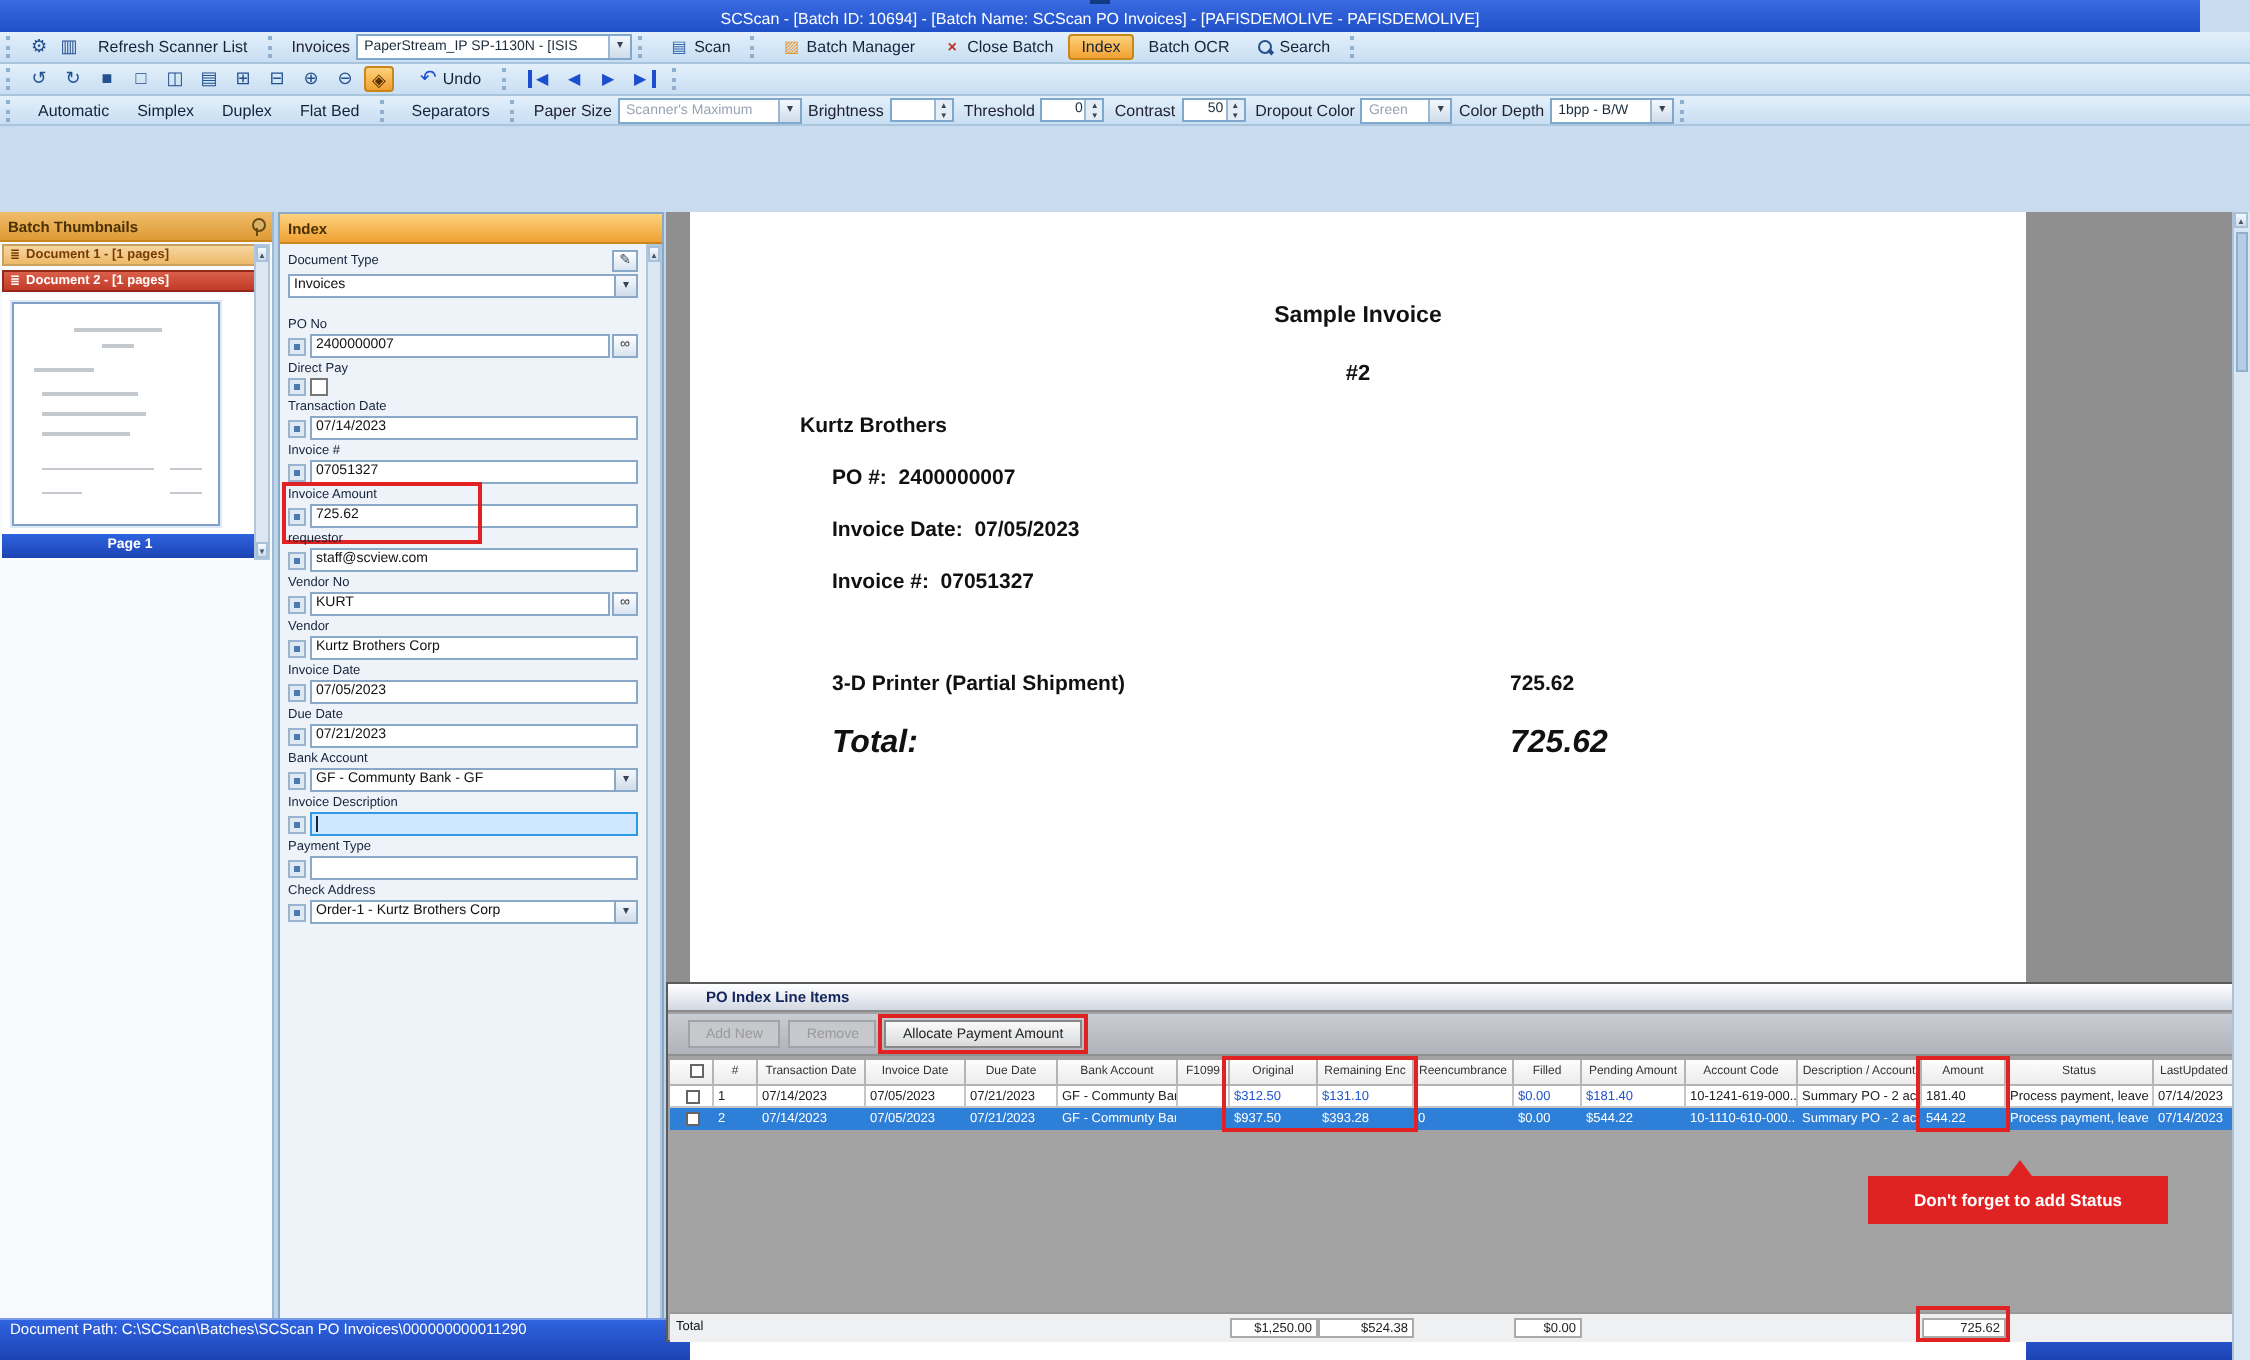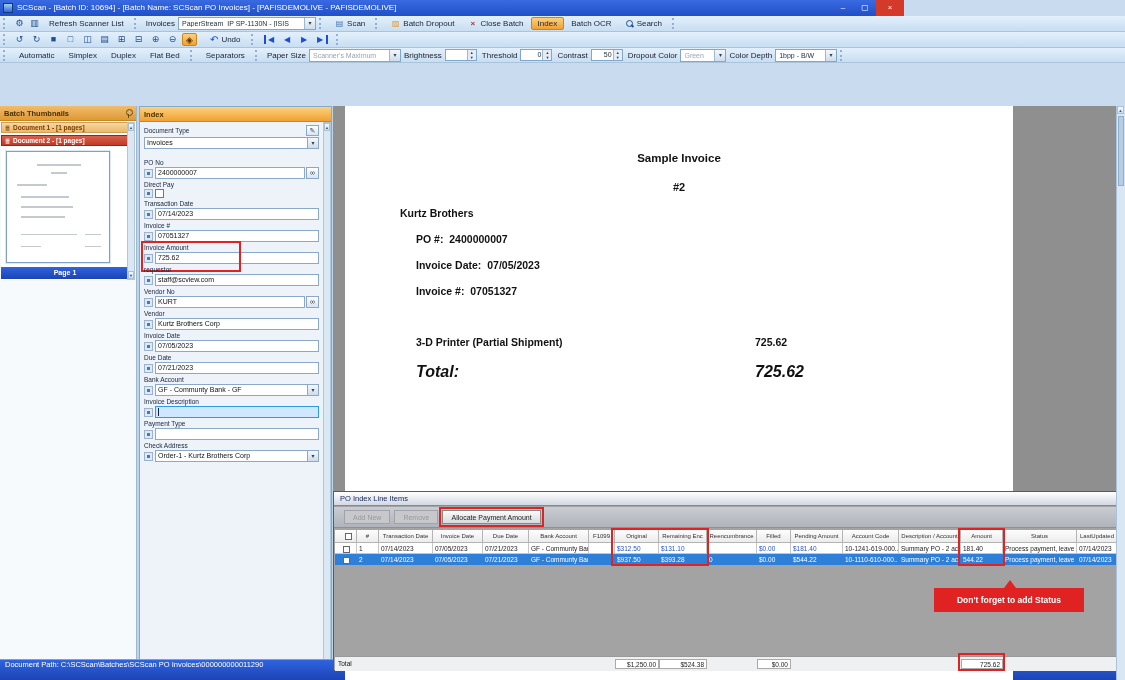--- a/index.html
+++ b/index.html
@@ -1,19 +1,19 @@
 <!DOCTYPE html>
 <html><head>
 <meta charset="utf-8">
 <style>
   html,body{margin:0;padding:0;background:#444;}
   *{box-sizing:border-box;}
   .window{position:relative;width:1125px;height:680px;background:#c9dcEF;font-family:"Liberation Sans","DejaVu Sans",sans-serif;overflow:hidden;-webkit-font-smoothing:antialiased;}
   
-  .titlebar{position:absolute;left:0;top:0;width:904px;height:16px;background:linear-gradient(#3a6ae2,#2050c8);color:#fff;font-size:8px;line-height:16px;display:flex;align-items:center;}
+  .titlebar{position:absolute;left:0;top:0;width:1100px;height:16px;background:linear-gradient(#3a6ae2,#2050c8);color:#fff;font-size:8px;line-height:16px;display:flex;align-items:center;flex-direction:column;}
   .app-icon{width:10px;height:10px;margin:0 4px 0 3px;background:linear-gradient(#9fd0ff,#2a6ad0);border:1px solid #123a80;}
   .win-btns{margin-left:auto;display:flex;height:16px;}
   .wbtn{width:22px;text-align:center;font-size:8px;line-height:15px;color:#fff;}
   .wbtn.close{background:#d33a2a;width:28px;}
   
   .tb{position:absolute;left:0;width:1125px;background:linear-gradient(#e3f0fb,#c8def2);border-bottom:1px solid #a9c5de;display:flex;align-items:center;font-size:8px;color:#1b2b3b;}
   .tb1{top:16px;height:16px;}
   .tb2{top:32px;height:16px;}
   .tb3{top:48px;height:15px;}
   .grip{width:5px;height:11px;border-left:2px dotted #8fb0cf;margin:0 4px 0 3px;}
@@ -107,21 +107,21 @@
   .doc-vscroll{position:absolute;right:0;top:0;width:9px;height:585px;background:#d9e6f3;border-left:1px solid #aac2da;z-index:3;}
   .doc-vscroll .s-up,.doc-vscroll .s-down{width:7px;}
   .vthumb{position:absolute;left:1px;top:10px;width:6px;height:70px;background:#b6cde3;border:1px solid #8fb0cc;}
   .doc-hscroll{position:absolute;left:0;top:585px;width:783px;height:10px;background:#d9e6f3;border-top:1px solid #aac2da;z-index:3;}
   .s-left,.s-right{top:0;width:8px;height:8px;font-size:4px;line-height:8px;}
   .s-left{left:0;} .s-right{right:0;}
   .s-left::before{content:"◀";} .s-right::before{content:"▶";}
   .hthumb{position:absolute;left:10px;top:1px;width:120px;height:6px;background:#b6cde3;border:1px solid #8fb0cc;}
   
   .po-panel{position:absolute;left:0;top:385px;width:784px;height:180px;background:#a3a3a3;border:1px solid #5a5a5a;z-index:2;}
-  .po-titlebar{height:14px;background:linear-gradient(#ffffff,#d2d8e2);border-bottom:1px solid #8a8a8a;font-size:7.5px;font-weight:normal;color:#14245c;line-height:13px;padding-left:6px;}
+  .po-titlebar{height:14px;background:linear-gradient(#ffffff,#d2d8e2);border-bottom:1px solid #8a8a8a;font-size:7.5px;font-weight:bold;color:#14245c;line-height:13px;padding-left:19px;}
   .po-toolbar{position:absolute;left:0;right:0;top:15px;height:21px;background:linear-gradient(#c9ccd2,#b0b3b9);border-bottom:1px solid #909090;display:flex;align-items:center;gap:4px;padding-left:10px;}
   .pobtn{height:14px;padding:0 8px;font-size:7px;background:linear-gradient(#fafafa,#d8dadc);border:1px solid #888;color:#222;font-family:inherit;}
   .pobtn.disabled{color:#999;background:#c6c8cc;border-color:#a0a4aa;}
   .pobtn.annot{outline:2px solid #e02222;outline-offset:1px;}
   .po-table{position:absolute;left:1px;top:38px;width:781px;z-index:2;}
   .po-row{display:grid;grid-template-columns:22px 22px 54px 50px 46px 60px 26px 44px 48px 50px 34px 52px 56px 62px 42px 74px 41px;}
   .pcell{height:11px;font-size:6.5px;line-height:11px;padding:0 2px;overflow:hidden;white-space:nowrap;border-right:1px solid #c6c6c6;border-bottom:1px solid #c6c6c6;background:#fff;color:#222;}
   .phead .pcell{height:13px;line-height:13px;background:linear-gradient(#fdfdfd,#ececee);border-color:#b4b4b4;text-align:center;font-size:6px;color:#333;}
   .pdata.sel .pcell{background:#2e7fd8;color:#fff;border-color:#2e7fd8;}
   .pcell.money{color:#2255cc;}
@@ -168,21 +168,21 @@
       <span class="combo-arrow"></span>
     </span>
     <span class="grip"></span>
     <button class="tbtn">
       <span class="mini-icon scan-mini">▤</span>
       <span>Scan</span>
     </button>
     <span class="grip"></span>
     <button class="tbtn">
       <span class="mini-icon folder-mini">▨</span>
-      <span>Batch Dropout</span>
+      <span>Batch Manager</span>
     </button>
     <button class="tbtn">
       <span class="mini-icon closex-mini">×</span>
       <span>Close Batch</span>
     </button>
     <button class="tbtn orange">Index</button>
     <button class="tbtn">Batch OCR</button>
     <button class="tbtn">
       <span class="mag"></span>
       <span>Search</span>

